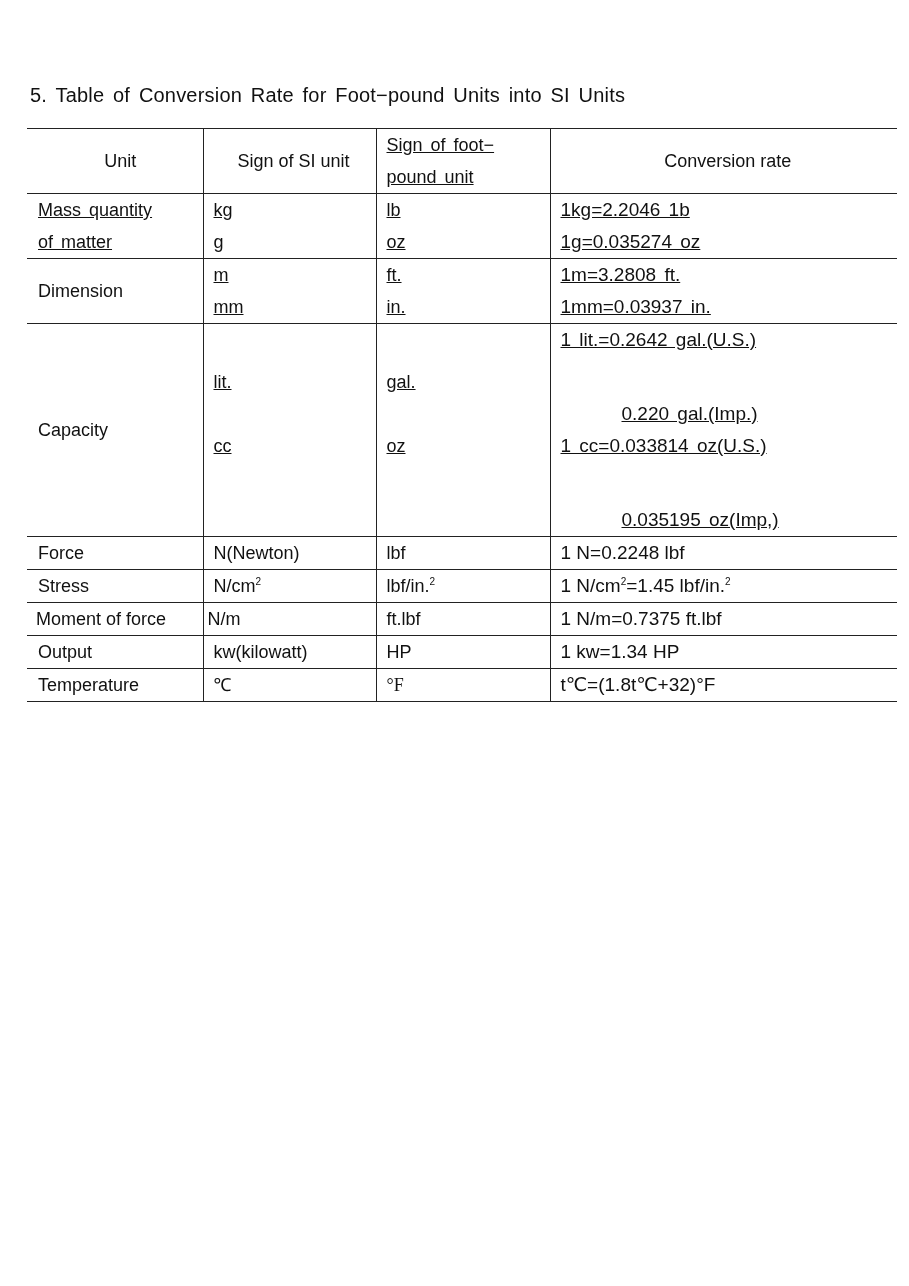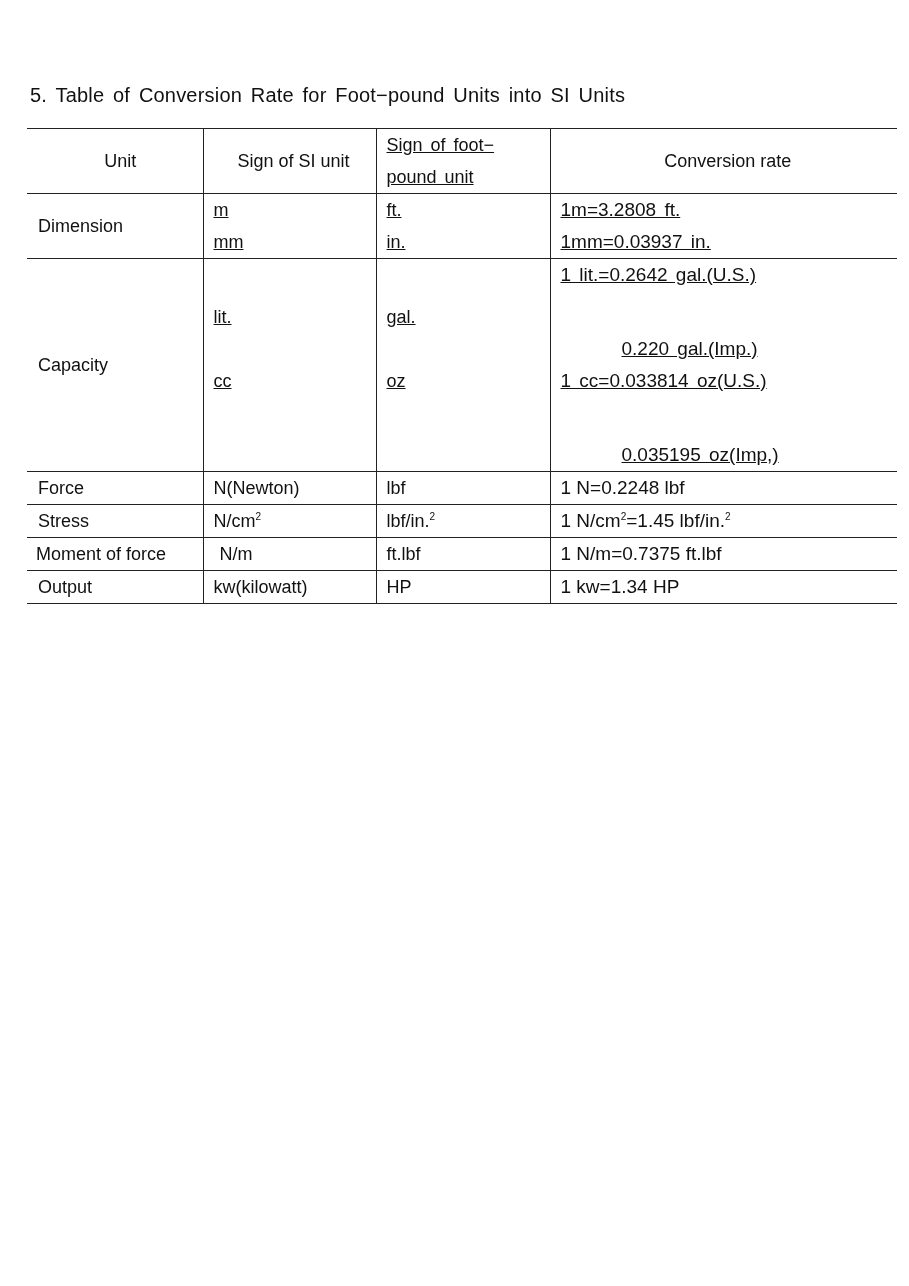--- a/index.html
+++ b/index.html
@@ -40,20 +40,38 @@
       <th>Sign of SI unit</th>
       <th class="fp">
         <span class="line">Sign of foot−</span>
         <span class="line">pound unit</span>
       </th>
       <th>Conversion rate</th>
     </tr>
   </thead>
   <tbody>
 
+    <tr>
+      <td>
+        <span class="line">Mass quantity</span>
+        <span class="line">of matter</span>
+      </td>
+      <td>
+        <span class="line">kg</span>
+        <span class="line">g</span>
+      </td>
+      <td>
+        <span class="line">lb</span>
+        <span class="line">oz</span>
+      </td>
+      <td class="conv-col">
+        <span class="line">1kg=2.2046  1b</span>
+        <span class="line">1g=0.035274  oz</span>
+      </td>
+    </tr>
 
     <tr>
       <td>Dimension</td>
       <td>
         <span class="line">m</span>
         <span class="line">mm</span>
       </td>
       <td>
         <span class="line">ft.</span>
         <span class="line">in.</span>
@@ -96,26 +114,32 @@
 
     <tr>
       <td>Stress</td>
       <td><span>N/cm</span><sup>2</sup></td>
       <td><span>lbf/in.</span><sup>2</sup></td>
       <td class="conv-col"><span>1  N/cm</span><sup>2</sup><span>=1.45  lbf/in.</span><sup>2</sup></td>
     </tr>
 
     <tr>
       <td style="padding-left:9px;white-space:nowrap;">Moment of force</td>
-      <td style="padding-left:16px;">N/m</td>
+      <td style="padding-left:4px;">N/m</td>
       <td>ft.lbf</td>
       <td class="conv-col">1  N/m=0.7375  ft.lbf</td>
     </tr>
 
     <tr>
       <td>Output</td>
       <td>kw(kilowatt)</td>
       <td>HP</td>
       <td class="conv-col">1  kw=1.34  HP</td>
     </tr>
 
+    <tr>
+      <td>Temperature</td>
+      <td class="deg">℃</td>
+      <td class="deg">°F</td>
+      <td class="conv-col">t℃=(1.8t℃+32)°F</td>
+    </tr>
   </tbody>
 </table>
 
 </body></html>

